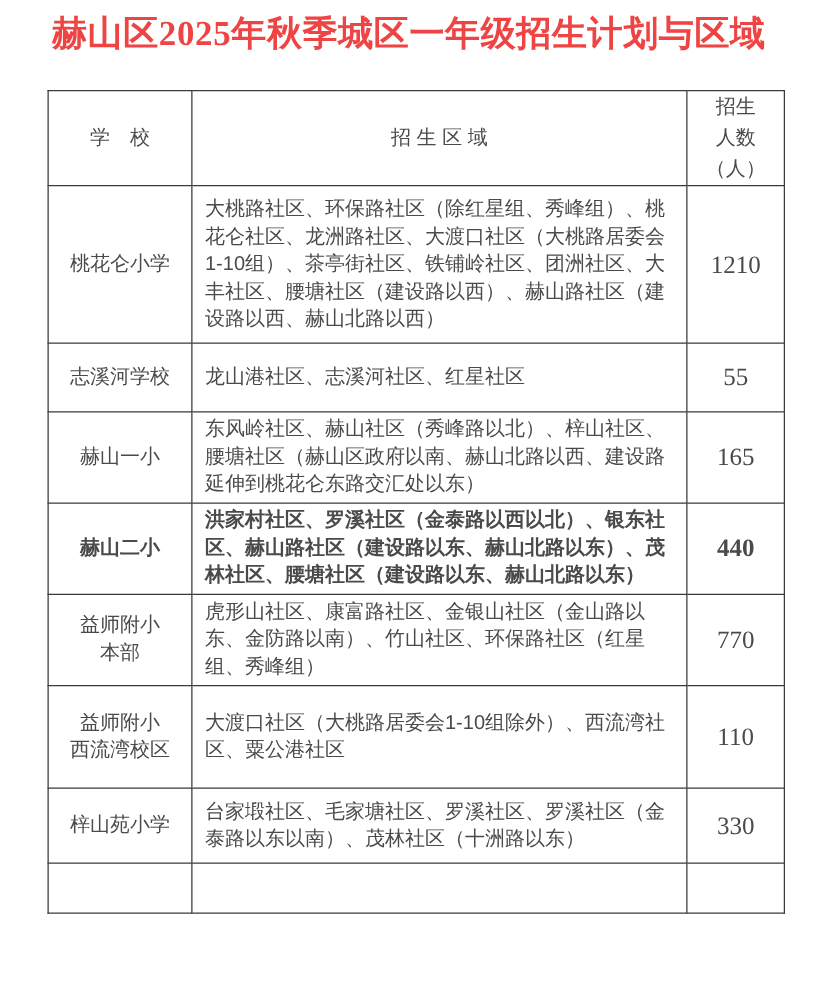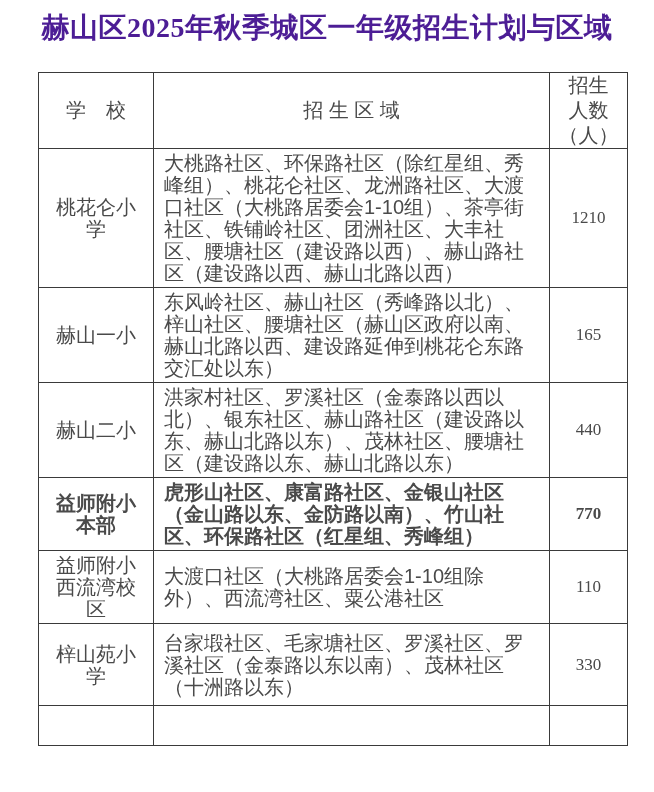--- a/index.html
+++ b/index.html
@@ -16,33 +16,33 @@
     overflow: hidden;
     background: #ffffff;
   }
   h1.doc-title {
     margin: 10px 10px 0 10px;
     text-align: center;
     font-family: "Liberation Serif", serif;
     font-weight: bold;
     font-size: 28px;
     line-height: 36px;
-    color: #4c1d95;
+    color: #ef4444;
     letter-spacing: 0.5px;
   }
   table.enroll-table {
     margin: 26px 0 0 38px;
     width: 589px;
     border-collapse: collapse;
     table-layout: fixed;
   }
   .enroll-table th, .enroll-table td {
     border: 1px solid #3a3a3a;
     color: #4a4a4a;
-    font-size: 20px;
+    font-size: 16px;
     vertical-align: middle;
   }
   .enroll-table col.c-school { width: 115px; }
   .enroll-table col.c-area   { width: 396px; }
   .enroll-table col.c-count  { width: 78px; }
   .enroll-table thead th {
     height: 75px;
     font-weight: normal;
     text-align: center;
     line-height: 25px;
@@ -55,21 +55,21 @@
     white-space: pre-line;
     padding: 3px 16px;
   }
   .enroll-table tbody td:nth-child(2) {
     text-align: left;
     padding: 3px 10px;
   }
   .enroll-table tbody td:nth-child(3) {
     text-align: center;
     font-family: "Liberation Serif", serif;
-    font-size: 17px;
+    font-size: 20px;
     padding: 16px 2px;
   }
   tbody#rows tr:nth-child(1) td { height: 126px; }
   tbody#rows tr:nth-child(2) td { height: 42px; }
   tbody#rows tr:nth-child(3) td { height: 45px; }
   tbody#rows tr:nth-child(4) td { height: 72px; font-weight: bold; }
   tbody#rows tr:nth-child(5) td { height: 73px; }
   tbody#rows tr:nth-child(6) td { height: 82px; }
   tbody#rows tr:nth-child(7) td { height: 60px; }
   tbody#rows tr:nth-child(8) td { height: 61px; }
@@ -97,20 +97,25 @@
 （人）</th>
       </tr>
     </thead>
     <tbody id="rows">
         <tr>
           <td>桃花仑小学</td>
           <td>大桃路社区、环保路社区（除红星组、秀峰组）、桃花仑社区、龙洲路社区、大渡口社区（大桃路居委会1-10组）、茶亭街社区、铁铺岭社区、团洲社区、大丰社区、腰塘社区（建设路以西）、赫山路社区（建设路以西、赫山北路以西）</td>
           <td>1210</td>
         </tr>
         <tr>
+          <td>志溪河学校</td>
+          <td>龙山港社区、志溪河社区、红星社区</td>
+          <td>55</td>
+        </tr>
+        <tr>
           <td>赫山一小</td>
           <td>东风岭社区、赫山社区（秀峰路以北）、梓山社区、腰塘社区（赫山区政府以南、赫山北路以西、建设路延伸到桃花仑东路交汇处以东）</td>
           <td>165</td>
         </tr>
         <tr>
           <td>赫山二小</td>
           <td>洪家村社区、罗溪社区（金泰路以西以北）、银东社区、赫山路社区（建设路以东、赫山北路以东）、茂林社区、腰塘社区（建设路以东、赫山北路以东）</td>
           <td>440</td>
         </tr>
         <tr>

